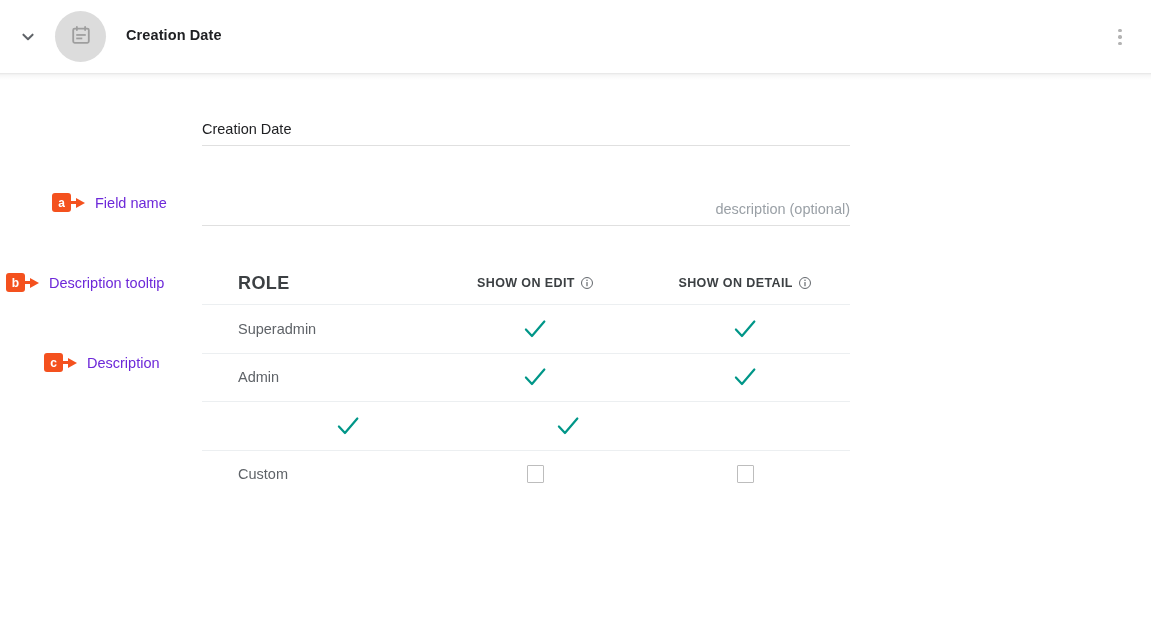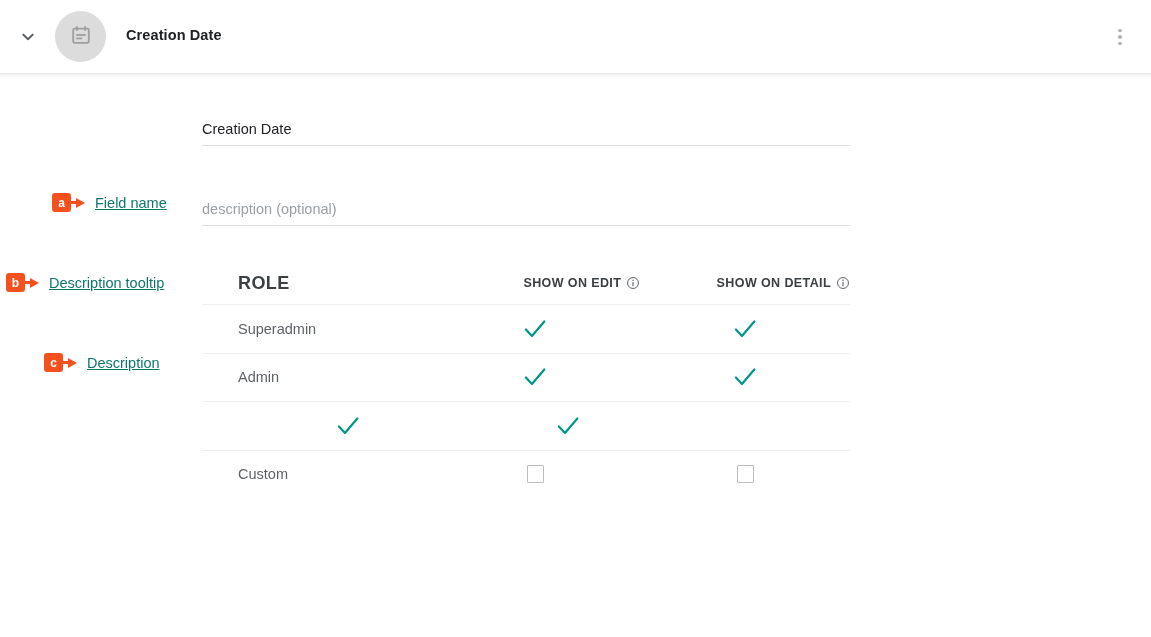--- a/index.html
+++ b/index.html
@@ -118,22 +118,21 @@
     position: relative;
     top: 0px;
   }
   .badge-stem {
     width: 5px;
     height: 3px;
     background: #f4511e;
   }
   .label-text {
     font-size: 14.5px;
-    color: #0f766e;
-    text-decoration: underline;
+    color: #6d28d9;
   }
 
   
   .text-input {
     position: absolute;
     left: 202px;
     width: 648px;
     border: none;
     border-bottom: 1px solid #e0e0e0;
     background: transparent;
@@ -166,21 +165,21 @@
     width: 202px;
     font-size: 18px;
     font-weight: bold;
     color: #3c4043;
     letter-spacing: 0.4px;
   }
   .perm-header .col-check {
     width: 220px;
     display: flex;
     align-items: center;
-    justify-content: flex-end;
+    justify-content: center;
     gap: 5px;
     font-size: 12.5px;
     font-weight: bold;
     color: #3c4043;
     letter-spacing: 0.4px;
   }
   .perm-row {
     display: flex;
     align-items: center;
     height: 48.5px;
@@ -263,21 +262,21 @@
 
   <div class="row-label" style="left:6px; top:192px;">
     <span class="badge-wrap">
       <span class="badge">b</span>
       <span class="badge-stem"></span>
       <span class="badge-arrow"></span>
     </span>
     <span class="label-text">Description tooltip</span>
   </div>
 
-  <input class="text-input" style="top: 120px;" placeholder="description (optional)">
+  <input class="text-input" style="top: 120px; text-align: right;" placeholder="description (optional)">
 
   <div class="row-label" style="left:44px; top:272px;">
     <span class="badge-wrap">
       <span class="badge">c</span>
       <span class="badge-stem"></span>
       <span class="badge-arrow"></span>
     </span>
     <span class="label-text">Description</span>
   </div>
 

